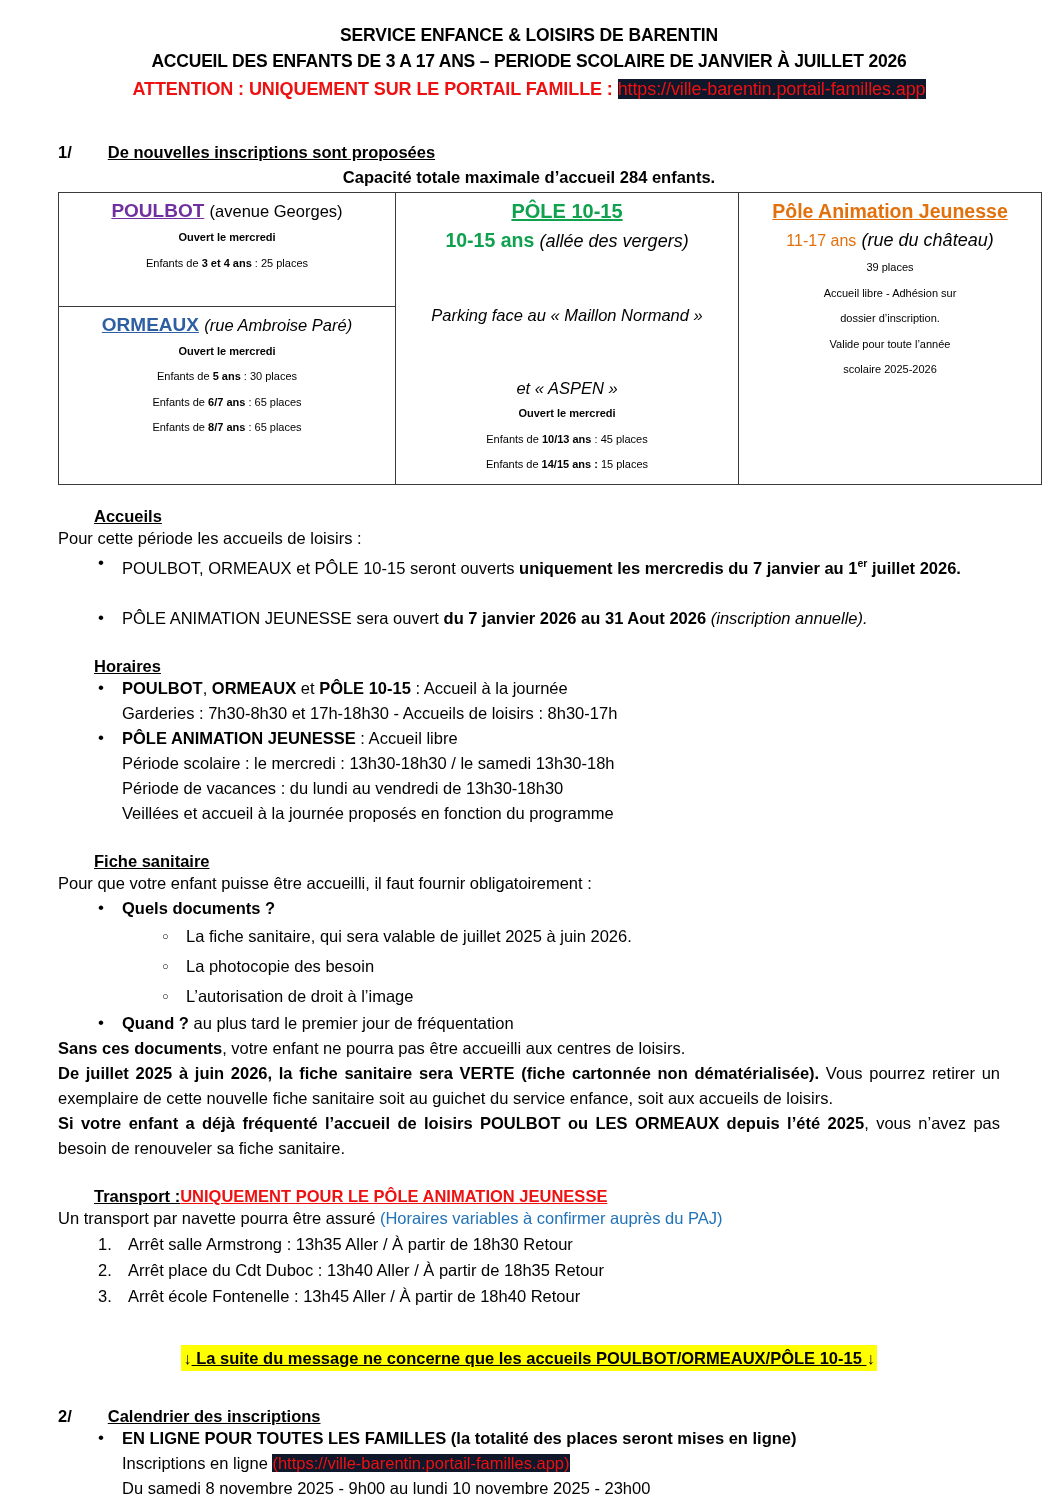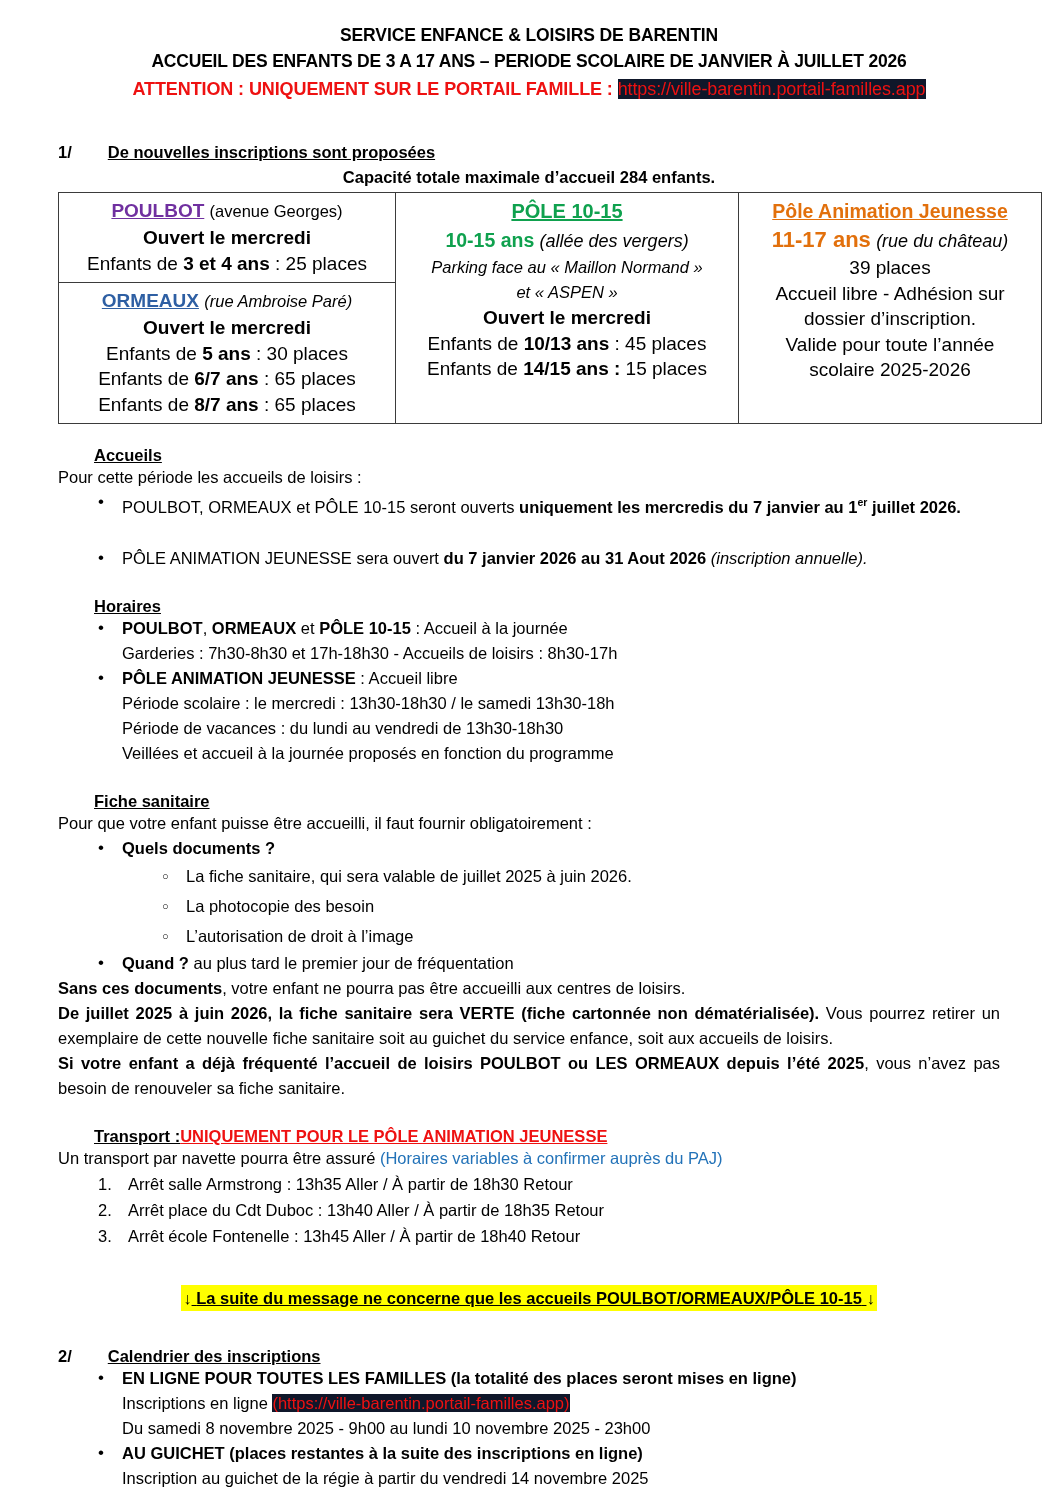--- a/index.html
+++ b/index.html
@@ -86,21 +86,21 @@
     border: 1px solid #3b3b3b;
     vertical-align: top;
     padding: 4px 6px 6px 6px;
     text-align: center;
   }
   td.col-left   { width: 324px; }
   td.col-mid    { width: 330px; }
   td.col-right  { width: 290px; }
 
   .cell-line {
-    font-size: 19px;
+    font-size: 11px;
     line-height: 25.5px;
   }
   .cell-line.big { font-size: 19px; line-height: 28px; }
   .name-poulbot {
     color: #7030A0;
     font-weight: bold;
     font-size: 19px;
     text-decoration: underline;
   }
   .name-ormeaux {
@@ -121,25 +121,25 @@
     font-size: 19.5px;
   }
   .name-paj {
     color: #E2700C;
     font-weight: bold;
     font-size: 19.5px;
     text-decoration: underline;
   }
   .txt-paj-orange {
     color: #E2700C;
-    font-weight: bold;
-    font-size: 22px;
+    font-weight: normal;
+    font-size: 16px;
   }
   .sub-ital { font-style: italic; font-size: 18px; }
-  .park-ital { font-style: italic; font-size: 16.5px; line-height: 25px; }
+  .park-ital { font-style: italic; font-size: 16.5px; line-height: 25px; margin-top: 48px; }
 
   
   ul.b1 {
     list-style: none;
     margin: 0;
     padding: 0;
   }
   ul.b1 > li {
     position: relative;
     padding-left: 64px;

